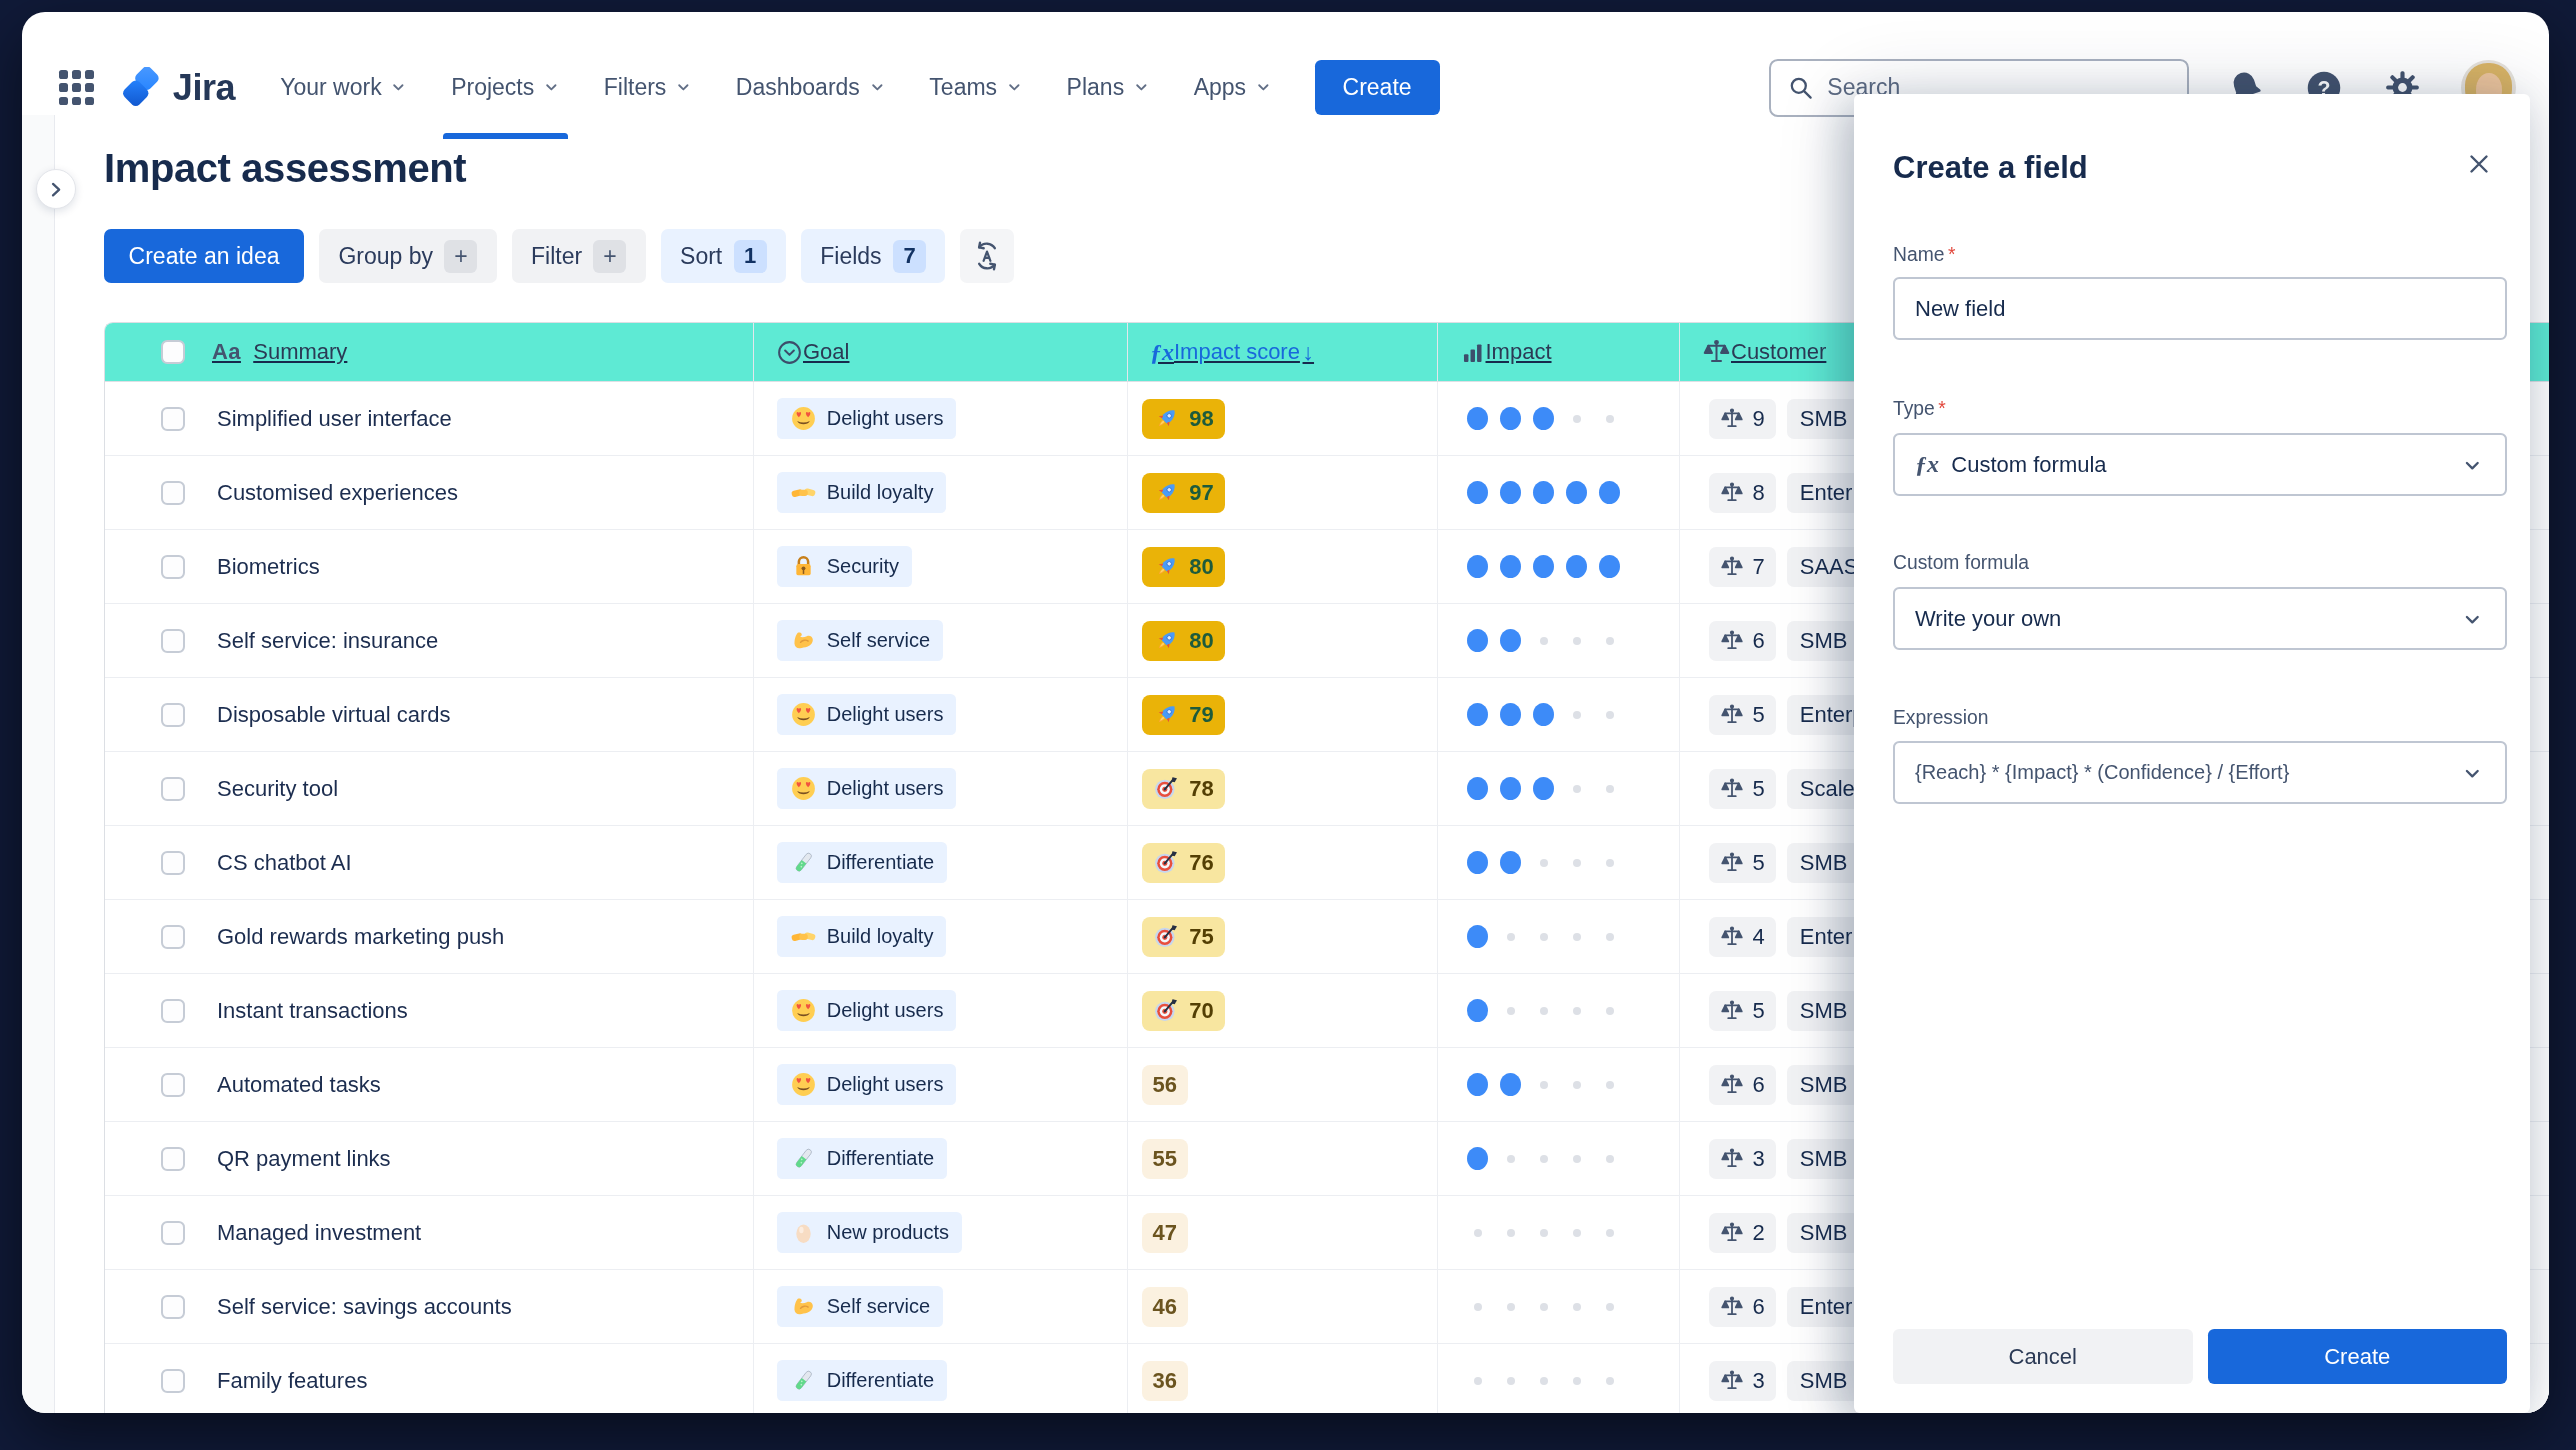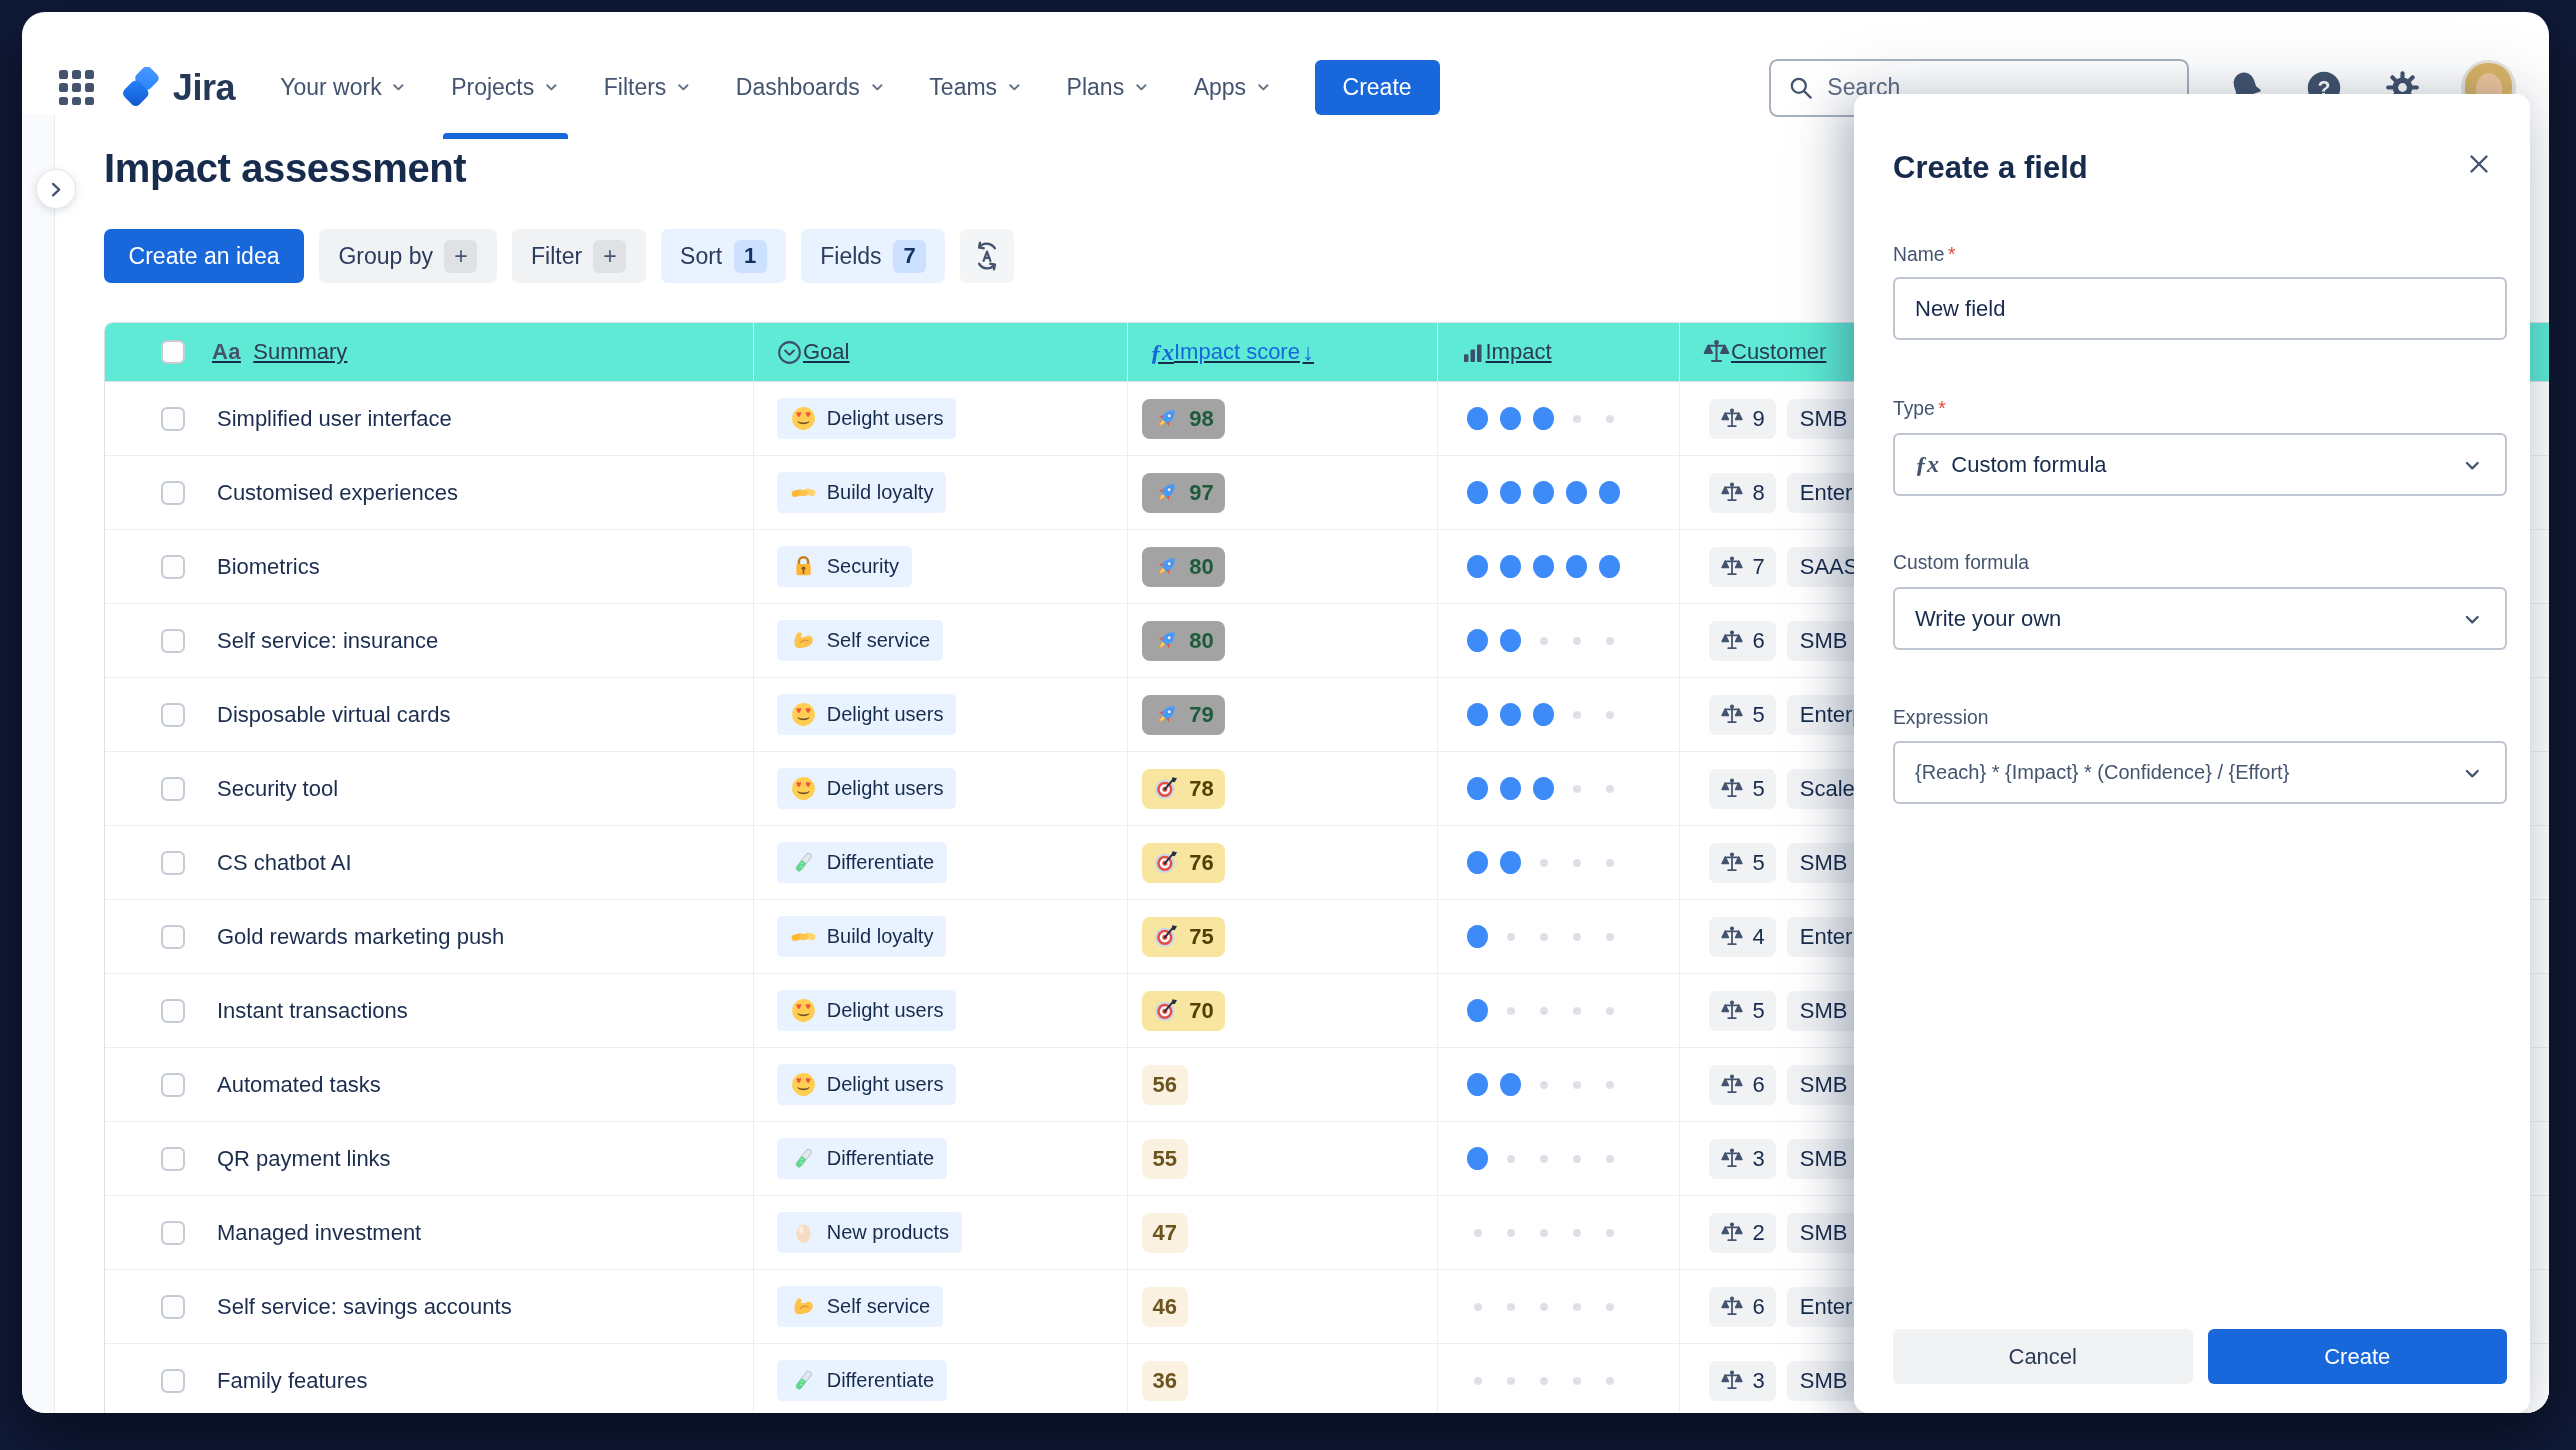--- a/index.html
+++ b/index.html
@@ -114,40 +114,40 @@
   .sum { margin-left: 32px; font-size: 22px; color: #1C2D4F; white-space: nowrap; }
   .chip {
     display: flex; align-items: center; gap: 9.7px; background: #E9F2FF; border-radius: 5.3px;
     height: 41px; padding: 0 13px; font-size: 20px; font-weight: 500; color: #172B4D; white-space: nowrap;
   }
   .emoji svg { display: block; }
   .score-badge {
     display: flex; align-items: center; gap: 8.8px; height: 40px; border-radius: 8px;
     padding: 0 11.4px; font-size: 22px; font-weight: 600;
   }
-  .score-badge.green { background: #a3a3a3; color: #1D5B3C; }
+  .score-badge.green { background: #eab308; color: #1D5B3C; }
   .score-badge.yellow { background: #F8E6A0; color: #533F04; }
   .score-badge.plain { background: #FBF1E0; color: #6B541F; padding: 0 10.6px; }
   .dots { display: flex; align-items: center; }
   .dslot { width: 33px; display: flex; align-items: center; justify-content: center; }
   .dot.f { width: 21px; height: 23px; border-radius: 50%; background: #3D8BF8; }
   .dot.e { width: 8px; height: 8px; border-radius: 50%; background: #DDE0E6; }
   .cust-badge {
     display: flex; align-items: center; gap: 8px; height: 40px; padding: 0 11.4px;
     background: #F1F2F4; border-radius: 7px; font-size: 22px; font-weight: 500; color: #172B4D; flex: none;
   }
   .cust-seg {
     margin-left: 11.4px; height: 40px; display: flex; align-items: center; padding: 0 12.3px;
     background: #F1F2F4; border-radius: 7px; font-size: 22px; font-weight: 500; color: #172B4D; white-space: pre; flex: none;
   }
 
   
   .panel {
     position: absolute; left: 1832px; top: 82px; width: 676px; height: 1319px;
-    background: #fff; border-radius: 14px; z-index: 10;
+    background: #fff; border-radius: 6px; z-index: 10;
     box-shadow: -12.3px 10.6px 40px rgba(9,30,66,.22), 0 0 79px rgba(9,30,66,.16);
   }
   .panel-title { position: absolute; left: 39px; top: 56px; font-size: 31px; font-weight: 600; color: #172B4D; }
   .panel-close { position: absolute; right: 30px; top: 49px; width: 42px; height: 42px; display: flex; align-items: center; justify-content: center; cursor: pointer; border-radius: 5.3px; }
   .f-label { position: absolute; left: 39px; font-size: 19.3px; font-weight: 500; color: #44546F; }
   .f-label .req { color: #E2483D; margin-left: 3.5px; }
   .f-box {
     position: absolute; left: 39px; right: 23px; height: 63px;
     border: 2.2px solid #BFC6D2; border-radius: 6.2px; background: #fff;
     display: flex; align-items: center; gap: 12.3px; padding: 9px 20px;

